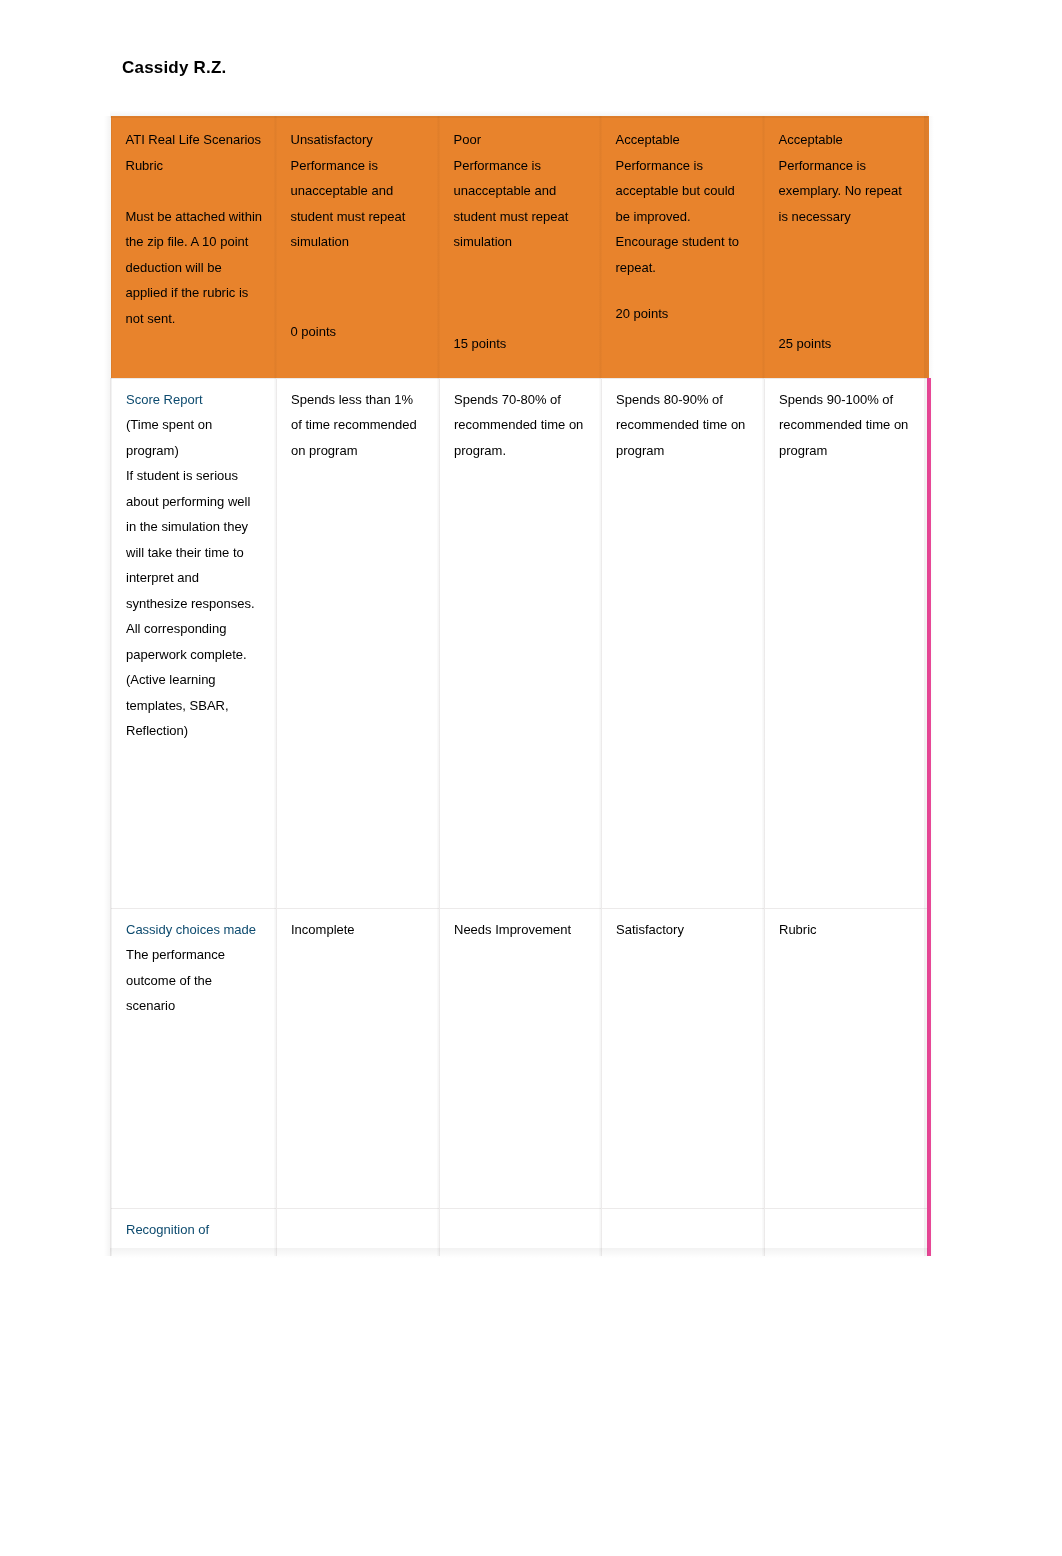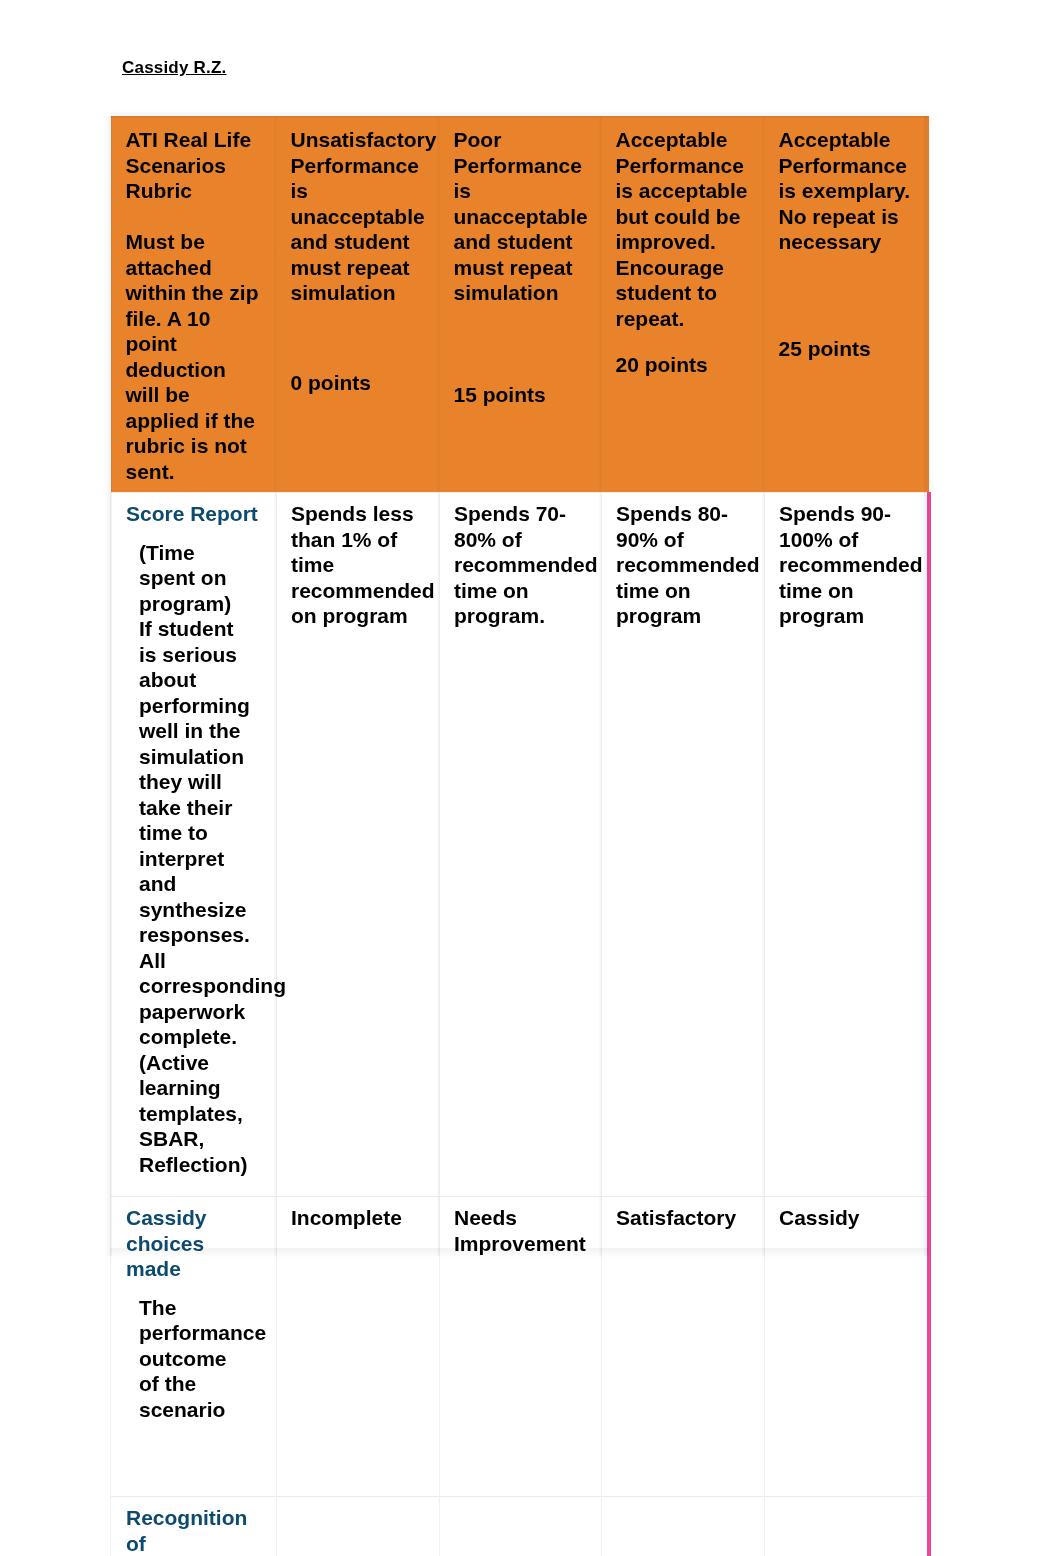--- a/index.html
+++ b/index.html
@@ -27,21 +27,20 @@
 
   .doc-header {
     position: absolute;
     left: 122px;
     top: 58px;
     font-size: 17px;
     font-weight: bold;
     letter-spacing: 0.2px;
     color: #000000;
     white-space: nowrap;
-    text-decoration: underline;
   }
 
   
   .rubric-table {
     position: absolute;
     left: 110px;
     top: 116px;
     width: 818px;
     border-collapse: collapse;
     table-layout: fixed;
@@ -49,26 +48,25 @@
 
   .rubric-table col.c1 { width: 166px; }
   .rubric-table col.c2 { width: 163px; }
   .rubric-table col.c3 { width: 162px; }
   .rubric-table col.c4 { width: 163px; }
   .rubric-table col.c5 { width: 164px; }
 
   .rubric-table td {
     vertical-align: top;
     padding: 16px 14px 0 14px;
-    font-size: 21px;
+    font-size: 13px;
     line-height: 25.5px;
     color: #000000;
     border: none;
     box-sizing: border-box;
-    font-weight: bold;
   }
 
   
   tr.head-row td {
     background: #E8832C;
     padding-top: 11px;
     padding-bottom: 8px;
     height: 262px;
   }
   tr.head-row td.first { padding-left: 15px; }
@@ -100,21 +98,21 @@
   tr.row-score td { height: 530px; }
   tr.row-correct td { height: 300px; }
   tr.row-recog td { height: 48px; margin-left: 32px; }
 
   .crit-title {
     color: #0c4a6e;
     margin: 0;
   }
 
   .crit-body {
-    margin: 13px;
+    margin: 0;
     color: #000000;
   }
 
   
   .shadow-left {
     position: absolute;
     left: 104px;
     top: 116px;
     width: 8px;
     height: 1140px;
@@ -196,21 +194,21 @@
 
         <td>
           <p class="cell-para">Acceptable</p>
           <p class="cell-para">Performance is acceptable but could be improved. Encourage student to repeat.</p>
           <p class="points" style="margin-top:21px;">20 points</p>
         </td>
 
         <td class="last">
           <p class="cell-para">Acceptable</p>
           <p class="cell-para">Performance is exemplary. No repeat is necessary</p>
-          <p class="points" style="margin-top:81px;">25 points</p>
+          <p class="points" style="margin-top:102px;">25 points</p>
         </td>
       </tr>
 
       <tr class="body-row row-score">
         <td class="first">
           <p class="crit-title">Score Report</p>
           <p class="crit-body" style="white-space:pre-line;">(Time spent on program)
 If student is serious about performing well in the simulation they will take their time to interpret and synthesize responses. All corresponding paperwork complete. (Active learning templates, SBAR, Reflection)</p>
         </td>
         <td>
@@ -235,21 +233,21 @@
         <td>
           <p class="cell-para">Incomplete</p>
         </td>
         <td>
           <p class="cell-para">Needs Improvement</p>
         </td>
         <td>
           <p class="cell-para">Satisfactory</p>
         </td>
         <td class="last">
-          <p class="cell-para">Cassidy</p>
+          <p class="cell-para">Rubric</p>
         </td>
       </tr>
 
       <tr class="body-row row-recog">
         <td class="first">
           <p class="crit-title">Recognition of</p>
         </td>
         <td>
           <p class="cell-para"></p>
         </td>

